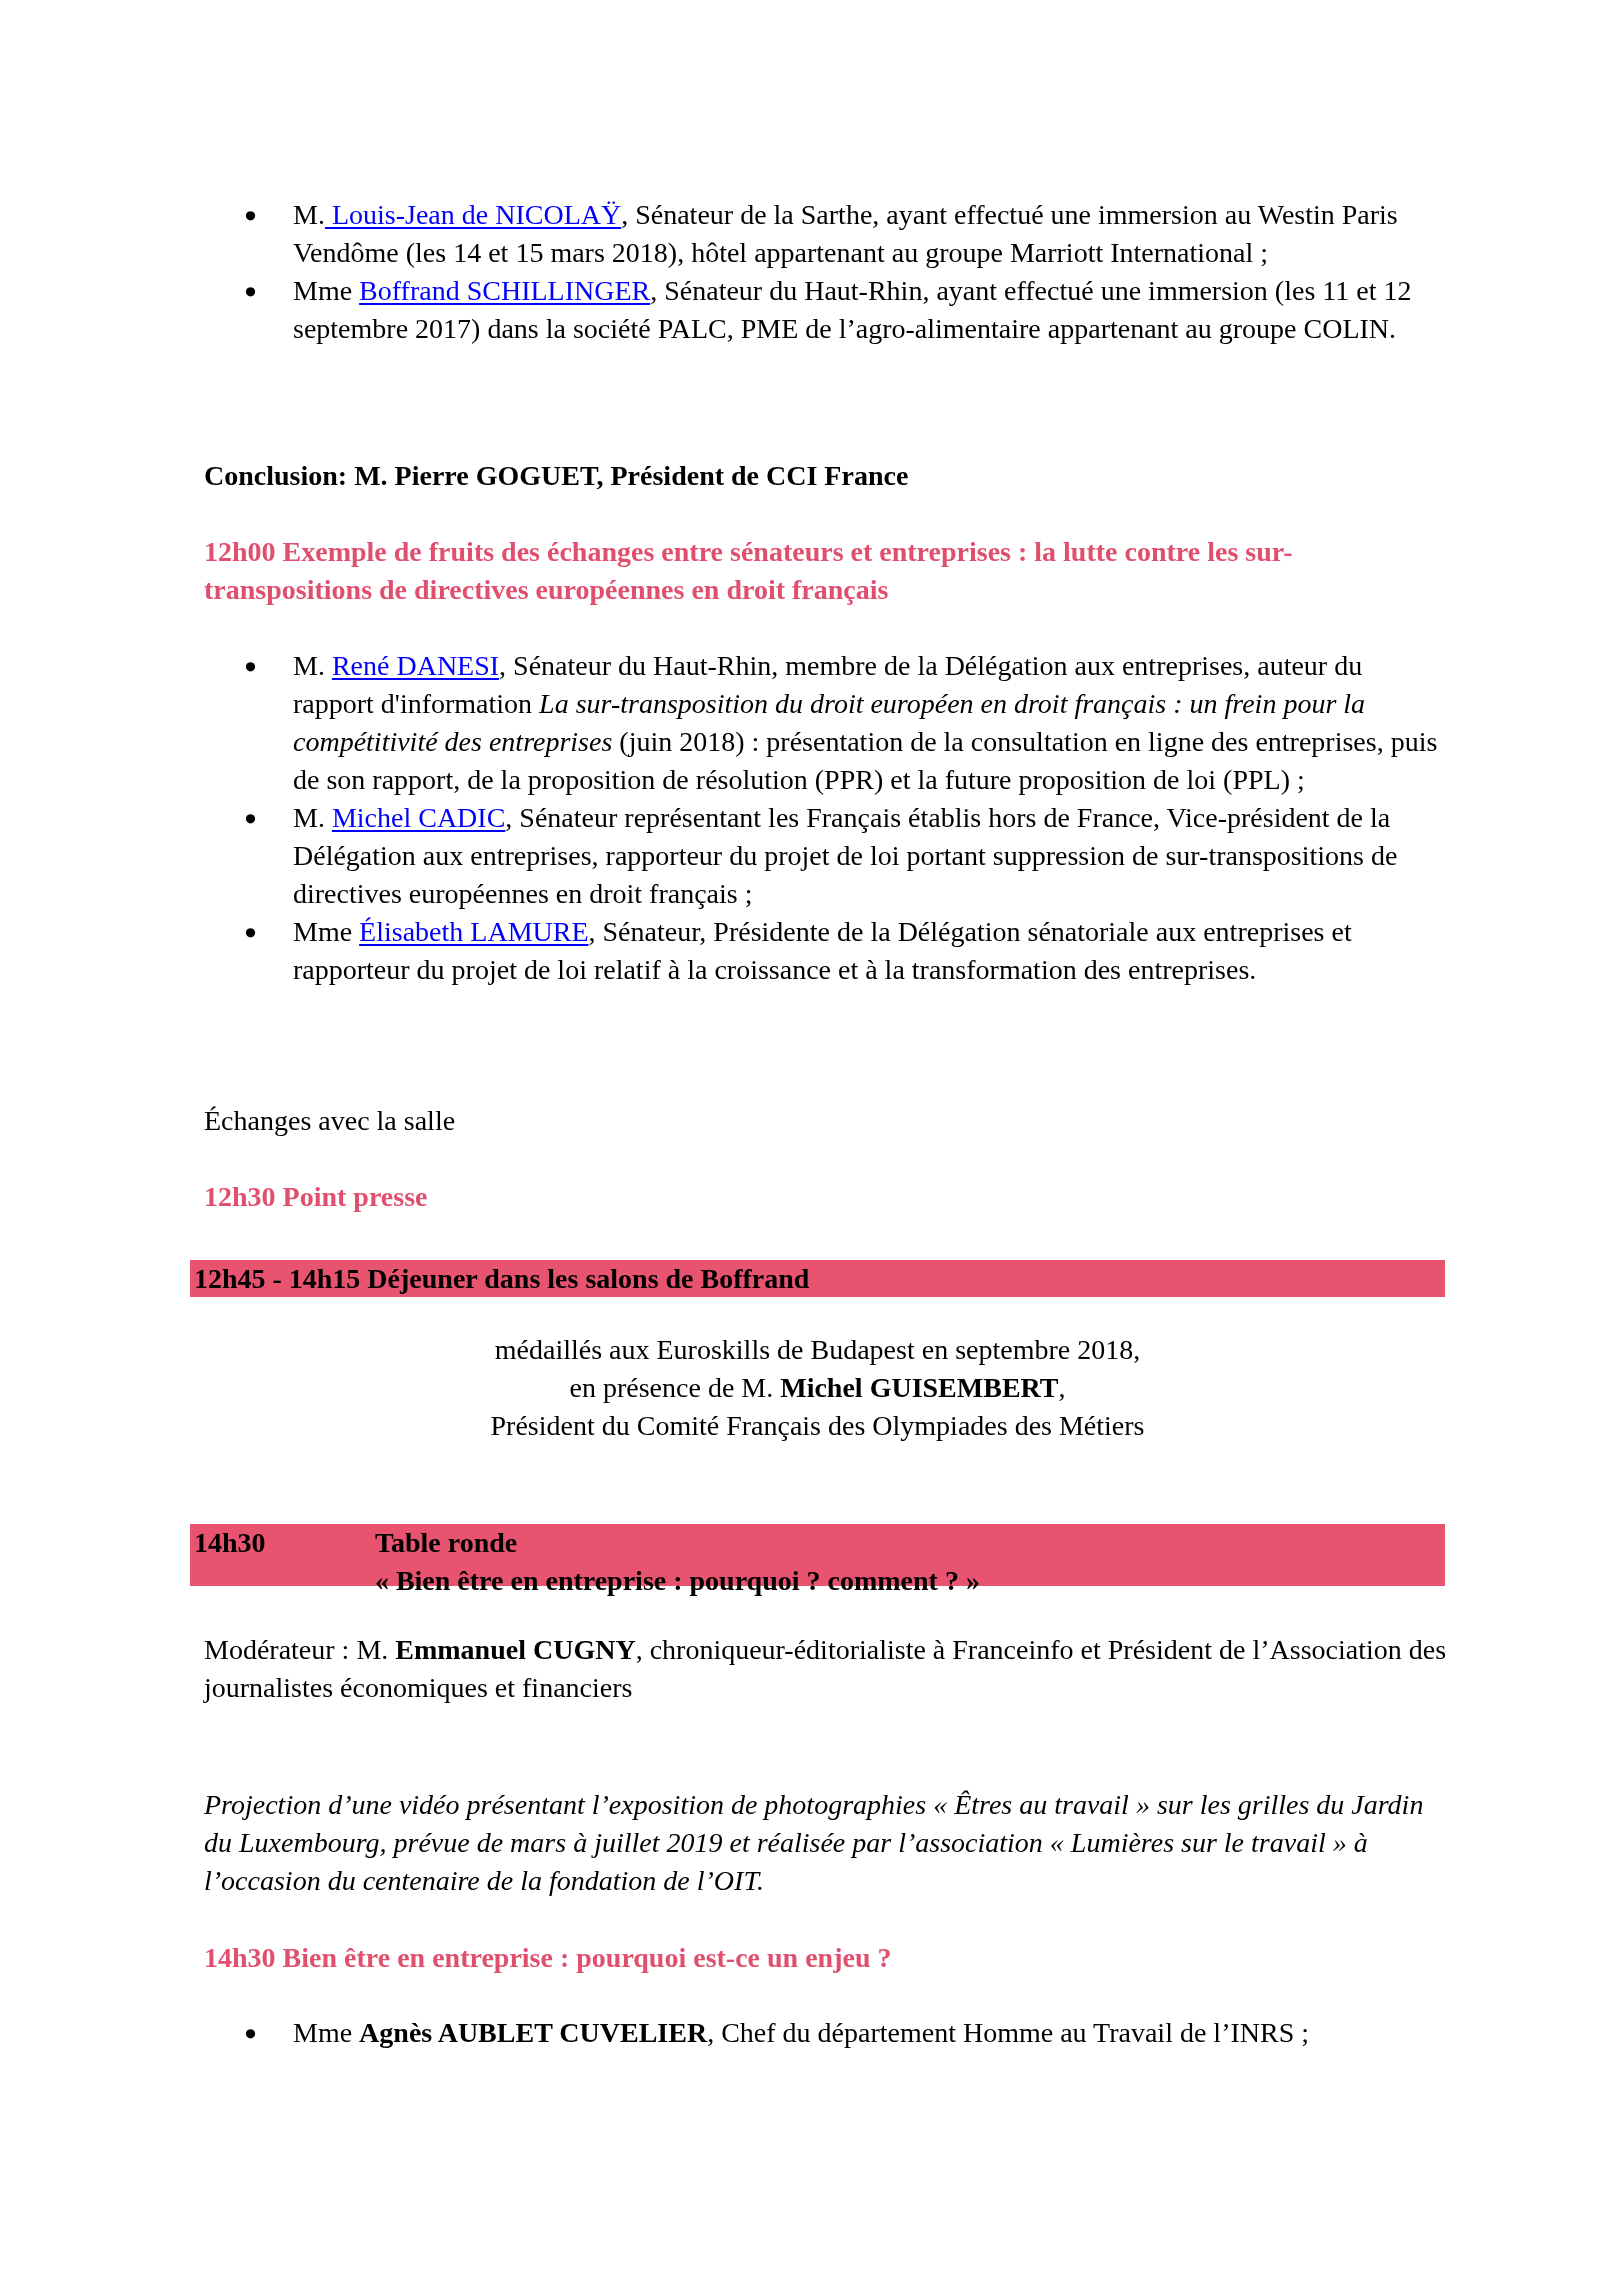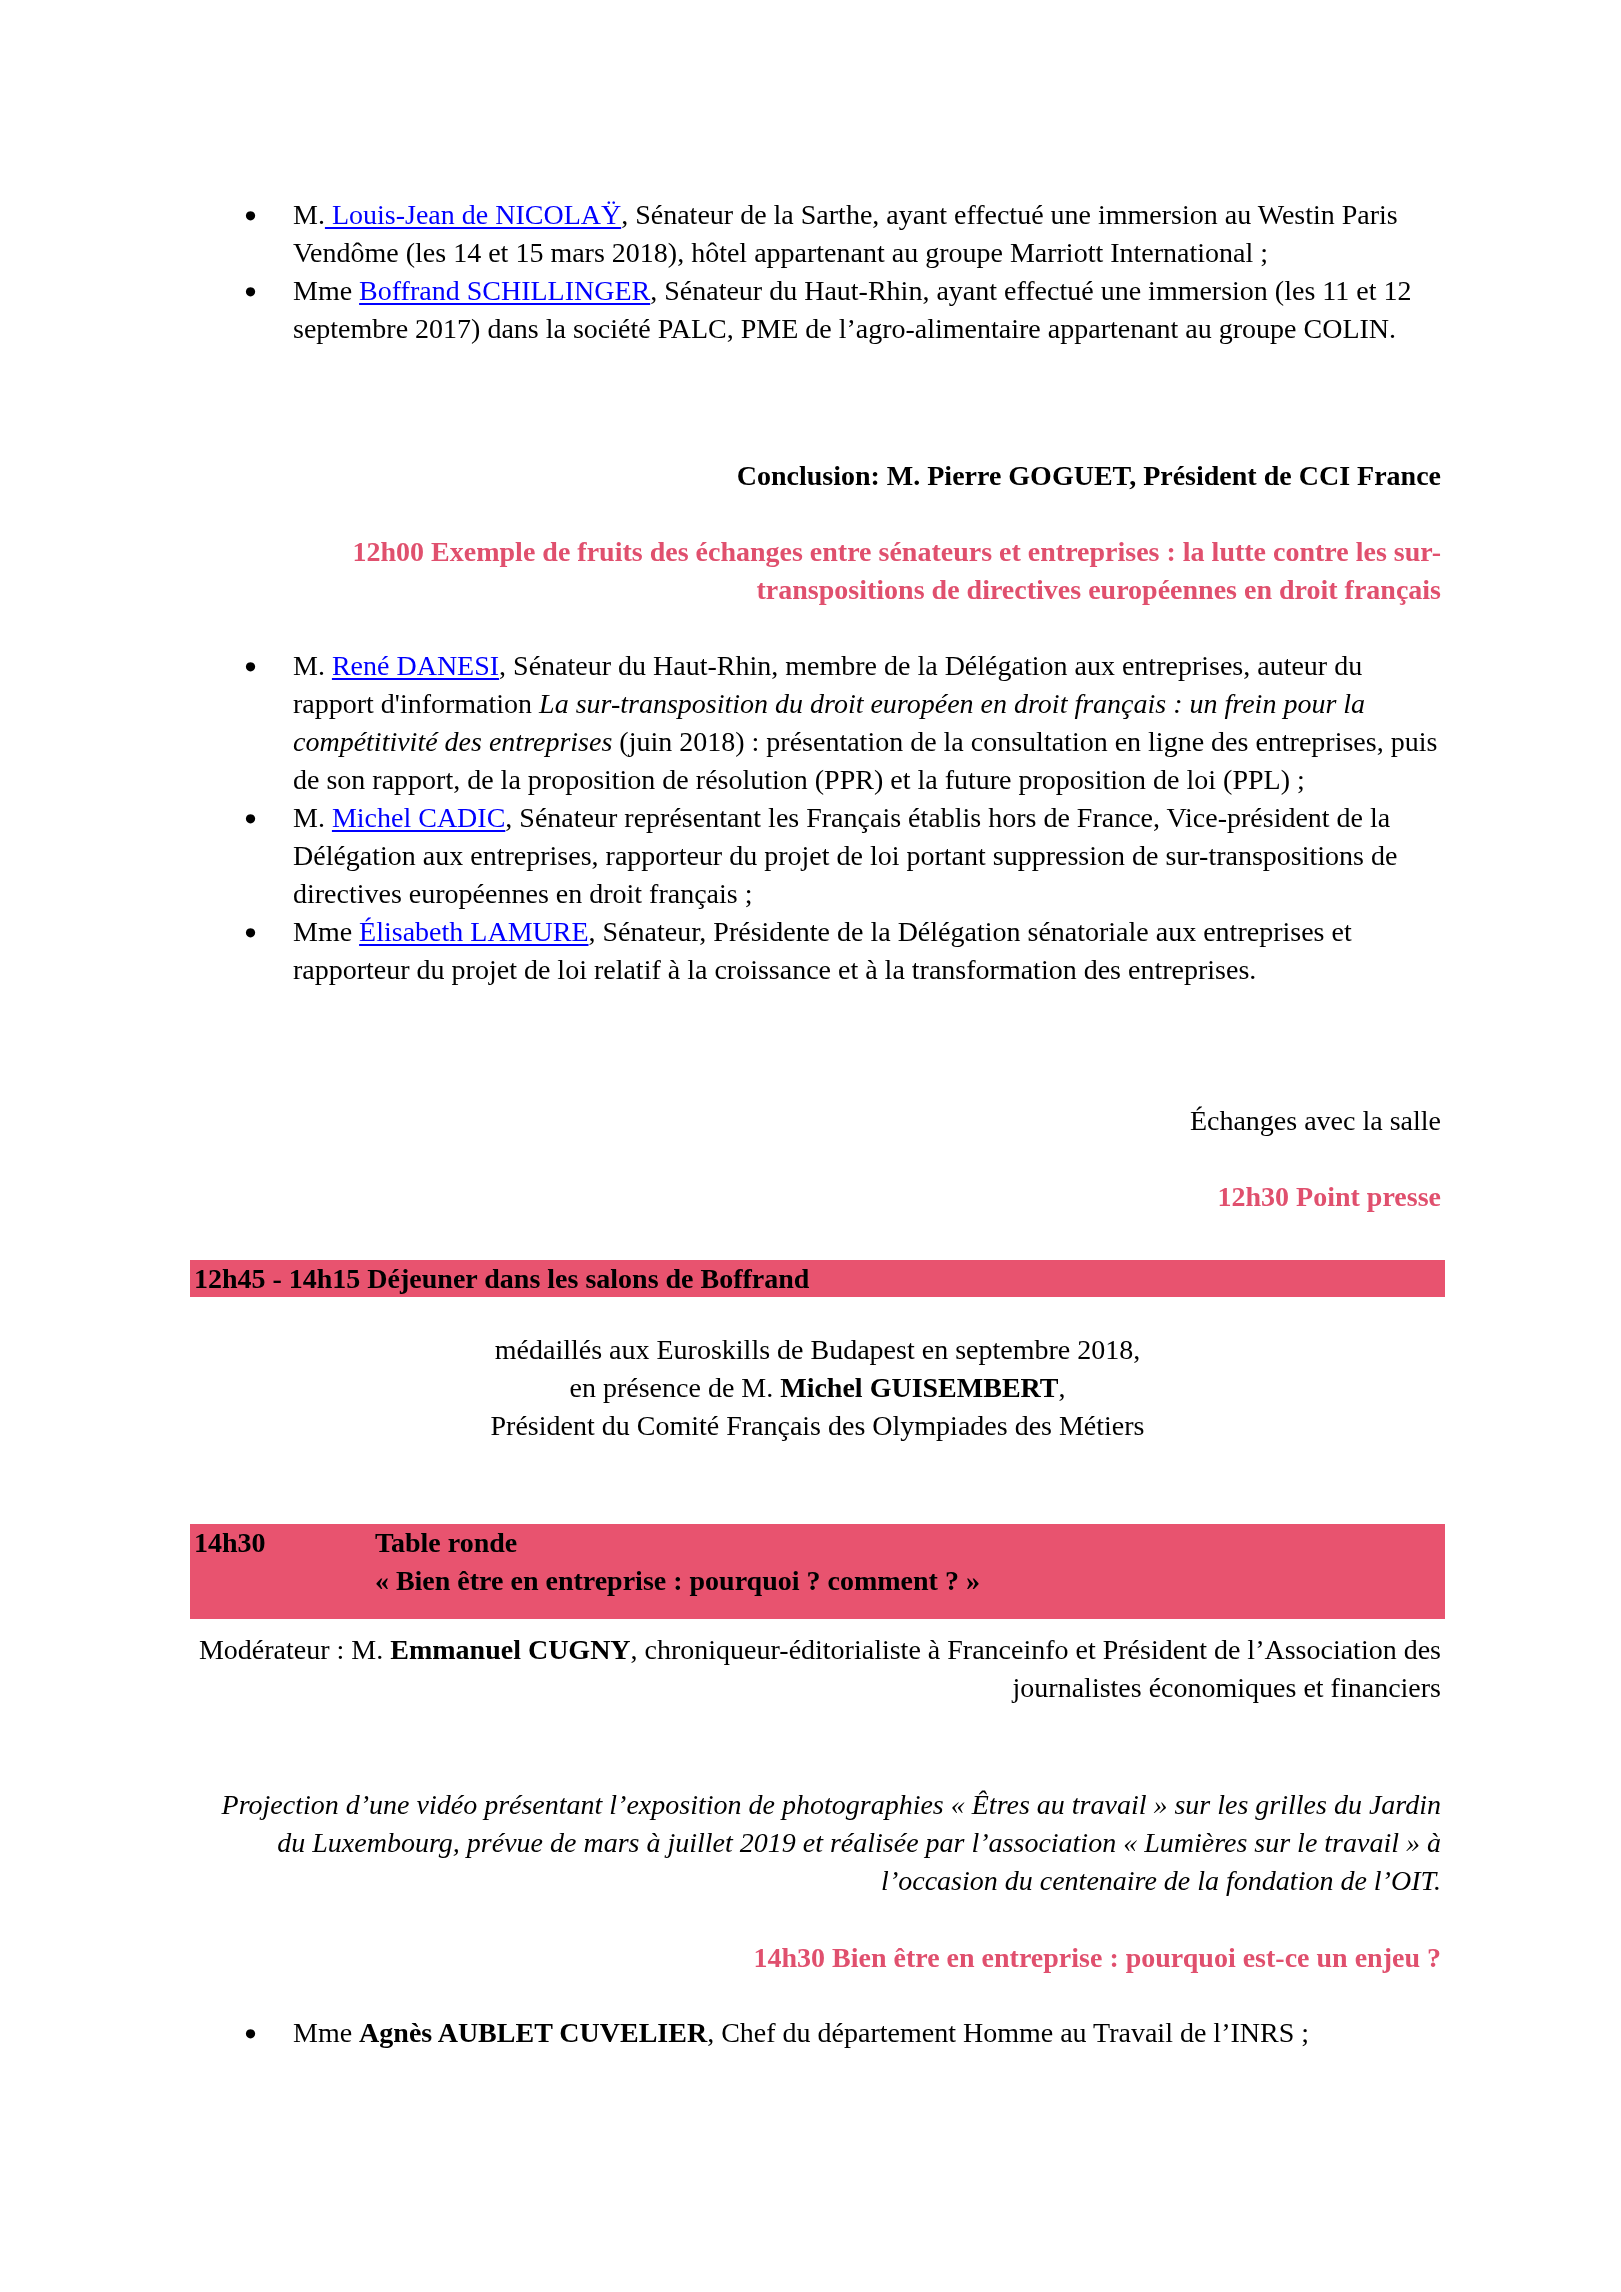--- a/index.html
+++ b/index.html
@@ -1,18 +1,18 @@
 <!DOCTYPE html>
 <html><head>
 <meta charset="utf-8">
 <style>
   html, body { margin:0; padding:0; background:#ffffff; }
   body { width:1621px; height:2293px; position:relative; overflow:hidden;
          font-family:"Liberation Serif", "DejaVu Serif", serif; font-size:28px; color:#000; }
-  .blk { position:absolute; left:194px; width:1247px; line-height:38px;text-align:right; }
+  .blk { position:absolute; left:204px; width:1247px; line-height:38px; }
   .ul { position:absolute; left:194px; width:1247px; margin:0; padding:0; list-style:none; line-height:38px; }
   .ul li { position:relative; padding-left:99px; }
   .ul li .bullet { position:absolute; left:50px; top:0; font-size:21.6px; }
   .link { color:#0000ff; text-decoration:underline; text-decoration-thickness:2px; text-underline-offset:2.9px; }
   .b { font-weight:bold; }
   .i { font-style:italic; }
   .pink { color:#e0506e; font-weight:bold; }
   .banner { position:absolute; left:190px; width:1255px; background:#e8536f; color:#000000; font-weight:bold; line-height:38px; }
   .banner .t { padding-left:3.9px; }
   .center { text-align:center; }
@@ -59,21 +59,21 @@
 <div class="banner" style="top:1260px; height:37px;">
   <div class="t">12h45 - 14h15 Déjeuner dans les salons de Boffrand</div>
 </div>
 
 <div class="blk center" style="top:1331px; left:194px; width:1247px;">
   <div>médaillés aux Euroskills de Budapest en septembre 2018,</div>
   <div><span>en présence de M. </span><span class="b">Michel GUISEMBERT</span><span>,</span></div>
   <div>Président du Comité Français des Olympiades des Métiers</div>
 </div>
 
-<div class="banner" style="top:1524px; height:95px;">
+<div class="banner" style="top:1524px; height:62px;">
   <div class="row">
     <span class="time">14h30</span>
     <span>Table ronde</span>
   </div>
   <div class="row">
     <span class="time"></span>
     <span>« Bien être en entreprise : pourquoi ? comment ? »</span>
   </div>
 </div>
 

